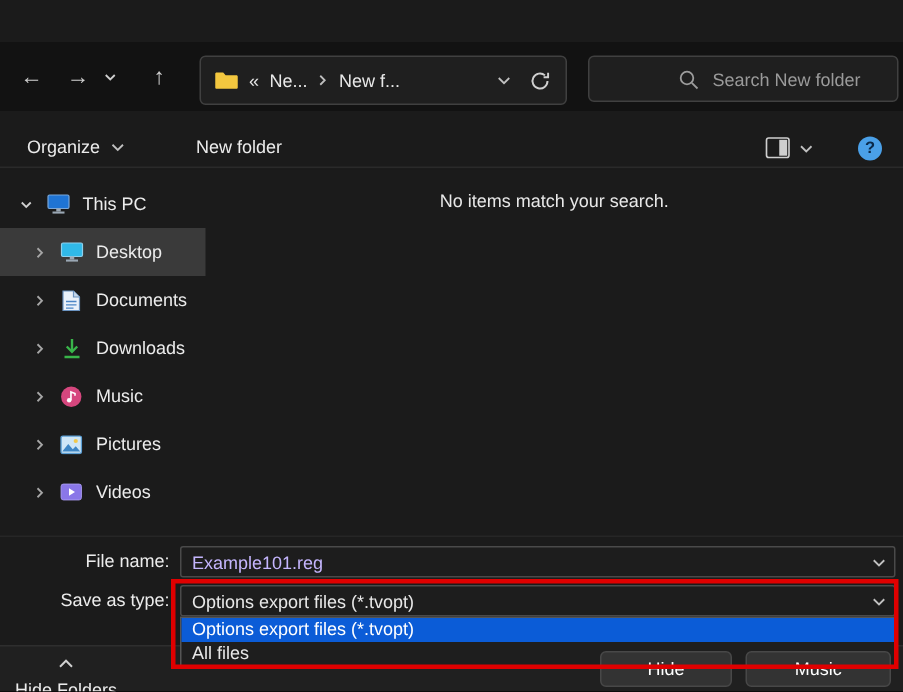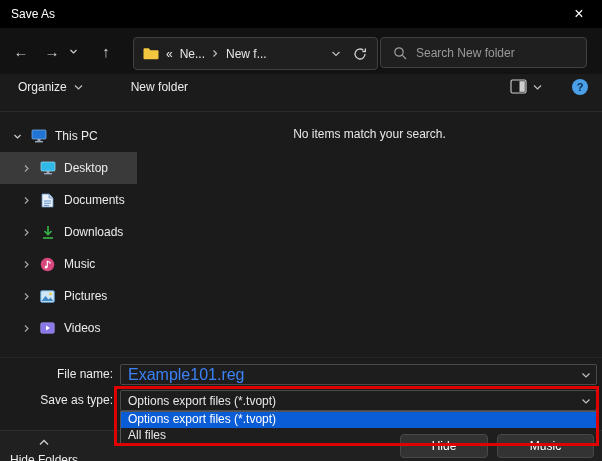--- a/index.html
+++ b/index.html
@@ -22,32 +22,32 @@
     background:#1f1f1f; border:1px solid #404040; border-radius:4px;
     display:flex; align-items:center;
   }
   .addr-folder { margin-left:9px; display:flex; }
   .crumb { margin-left:7px; color:#e8e8e8; white-space:nowrap; }
   .crumb-sep { margin-left:6px; display:flex; }
   .addr-spacer { flex:1; }
   .addr-chevron { width:20px; display:flex; justify-content:center; }
   .addr-refresh { width:28px; display:flex; justify-content:center; margin-right:3px; }
   .searchbox {
-    position:absolute; left:380px; top:37px; width:207px; height:31px;
+    position:absolute; left:392px; top:37px; width:207px; height:31px;
     background:#1f1f1f; border:1px solid #404040; border-radius:4px;
-    display:flex; align-items:center;
+    display:flex; align-items:center;padding-left:47px;
   }
   .search-icon { margin-left:12px; display:flex; }
   .searchbox input {
     flex:1; background:transparent; border:none; outline:none;
     color:#d8d8d8; font-family:"Liberation Sans", sans-serif; font-size:12px; padding-left:9px;
   }
   .searchbox input::placeholder { color:#9a9a9a; }
   
-  .commandbar { position:absolute; left:0; top:74px; right:0; height:38px; display:flex; align-items:flex-start; border-bottom:1px solid #2a2a2a; background:#1b1b1b; }
+  .commandbar { position:absolute; left:0; top:74px; right:0; height:38px; display:flex; align-items:flex-end; border-bottom:1px solid #2a2a2a; background:#1b1b1b; }
   .cmd-btn { display:flex; align-items:center; gap:7px; padding:6px 10px; border-radius:4px; color:#ececec; }
   .cmd-organize { margin-left:8px; }
   .cmd-newfolder { margin-left:28px; }
   .cmd-right { margin-left:auto; display:flex; align-items:center; }
   .cmd-view { display:flex; align-items:center; gap:6px; padding:5px 8px; }
   .help-btn { width:16px; height:16px; border-radius:50%; background:#4aa0e8; color:#0b2a4a; font-weight:bold; font-size:11px; display:flex; align-items:center; justify-content:center; margin:0 14px 0 22px; }
   
   .content { position:absolute; left:0; top:113px; right:0; bottom:103px; background:#1b1b1b; }
   .sidebar { position:absolute; left:0; top:0; bottom:0; width:137px; padding-top:7px; }
   .tree-item { height:32px; display:flex; align-items:center; }
@@ -64,21 +64,21 @@
   .fld-label { position:absolute; left:0; width:113px; text-align:right; line-height:21px; color:#ececec; }
   .lbl-filename { top:364px; }
   .lbl-savetype { top:390px; }
   .combo {
     position:absolute; left:120px; width:477px; height:21px;
     background:#1d1d1d; border:1px solid #4a4a4a; border-radius:2px;
     display:flex; align-items:center;
   }
   .combo-filename { top:364px; }
   .combo-savetype { top:390px; }
-  .combo input { flex:1; background:transparent; border:none; outline:none; color:#3b82f6; font-family:"Liberation Sans", sans-serif; font-size:16px; padding-left:7px; }
+  .combo input { flex:1; background:transparent; border:none; outline:none; color:#c4b5fd; font-family:"Liberation Sans", sans-serif; font-size:12px; padding-left:7px; }
   .combo-value { flex:1; padding-left:7px; color:#e8e8e8; white-space:nowrap; overflow:hidden; }
   .combo-chevron { width:20px; display:flex; justify-content:center; }
   
   .dropdown { position:absolute; left:120px; top:411px; width:477px; background:#1e1e1e; border:1px solid #555; z-index:5; }
   .option { height:16px; line-height:15px; padding-left:7px; color:#e8e8e8; font-size:12px; white-space:nowrap; }
   .option.selected { background:#0b5cd7; color:#fff; }
   
   .footer { position:absolute; left:0; right:0; bottom:0; height:31px; background:#202020; border-top:1px solid #2e2e2e; }
   .hide-folders { position:absolute; left:10px; top:8px; display:flex; align-items:center; gap:7px; color:#ececec;flex-direction:column; }
   .btn { position:absolute; top:3px; height:24px; background:#333; border:1px solid #484848; border-radius:4px; color:#fff; display:flex; align-items:center; justify-content:center; z-index:6; }
@@ -86,24 +86,20 @@
   .btn-cancel { left:497px; width:97px; }
   
   .annotation { position:absolute; left:114px; top:386px; width:485px; height:60px; border:3px solid #e00000; z-index:20; pointer-events:none; }
   svg { display:block; }
 </style>
 </head>
 <body>
 
 <div class="win">
 
-  <div class="titlebar">
-    <div class="title">Save As</div>
-    <div class="close-btn">×</div>
-  </div>
 
   <div class="navbar">
     <div class="navbtn" style="margin-left:8px">←</div>
     <div class="navbtn">→</div>
     <div class="navbtn small">
       <svg width="9" height="9" viewBox="0 0 9 9">
           <path d="M1.5 3l3 3 3-3" fill="none" stroke="#cfcfcf" stroke-width="1.2"></path>
         </svg>
     </div>
     <div class="navbtn" style="margin-left:12px">↑</div>

